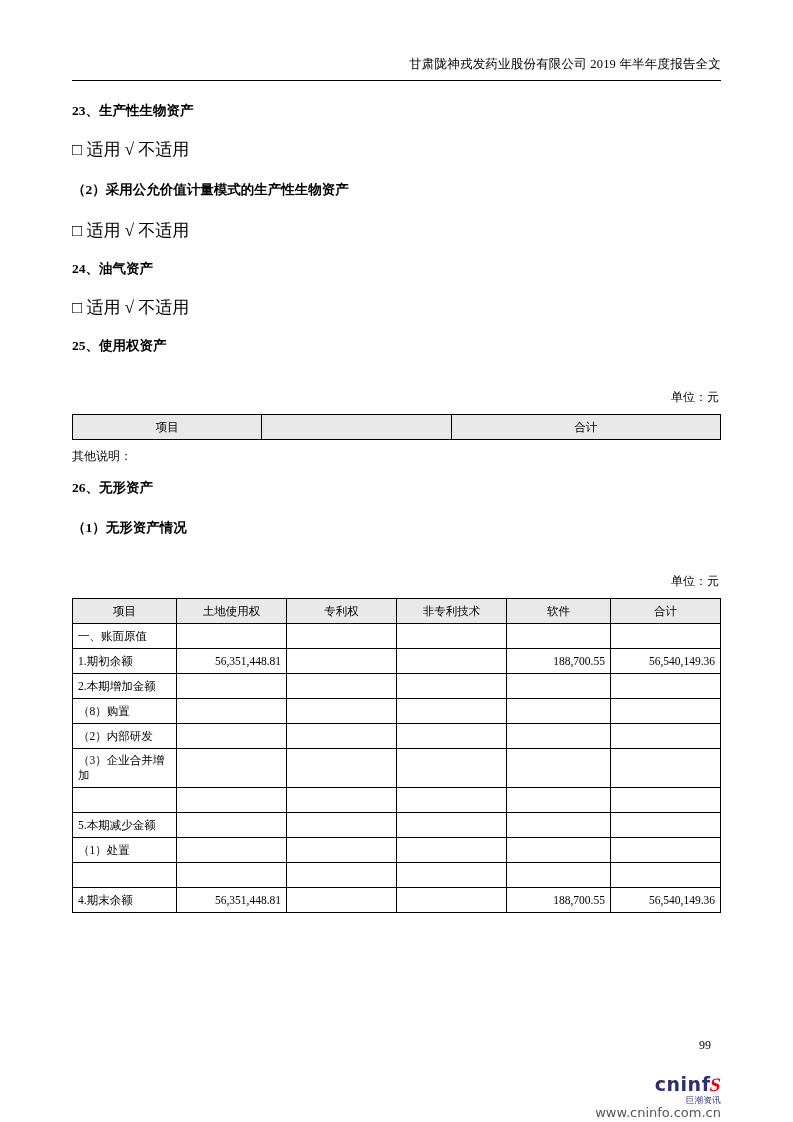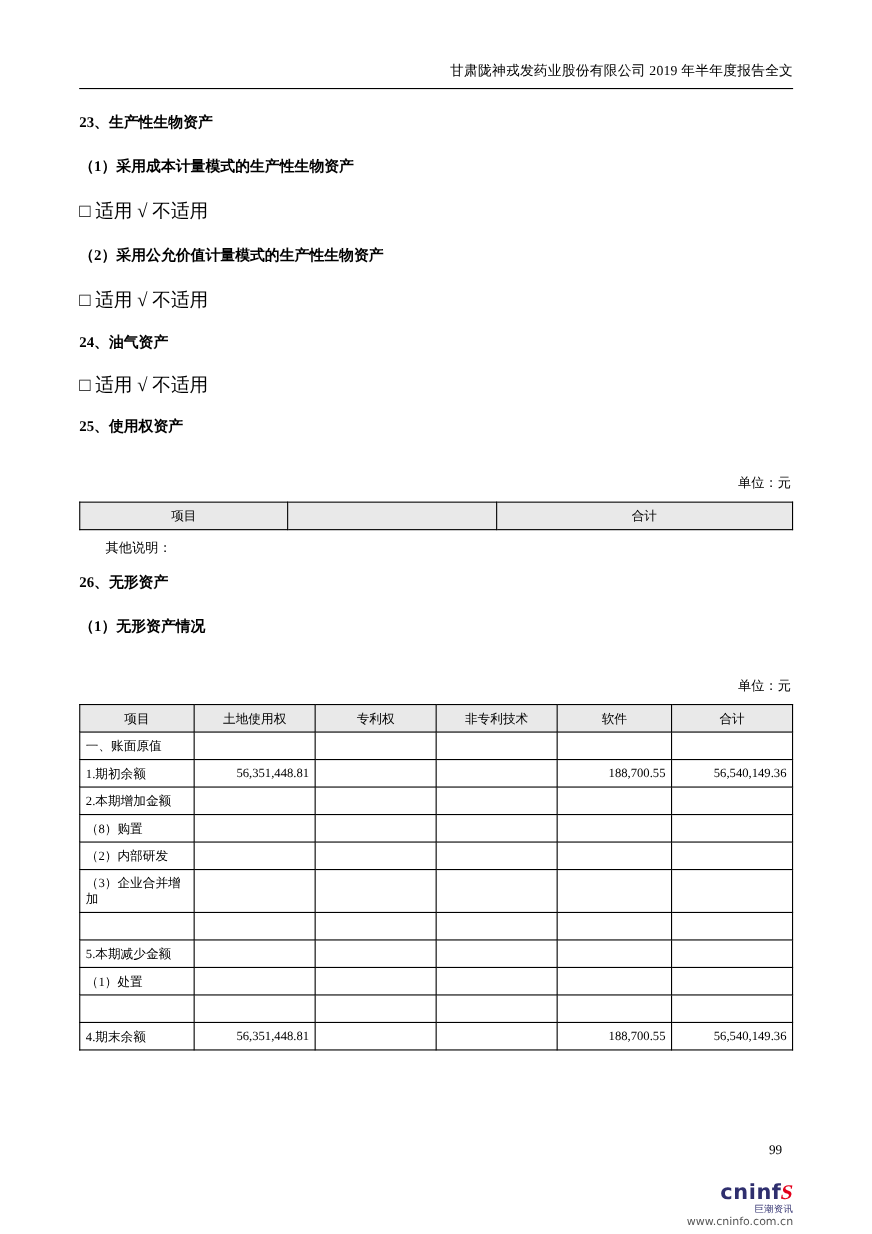--- a/index.html
+++ b/index.html
@@ -58,21 +58,20 @@
     color: #000;
   }
   .unit-line {
     font-size: 12px;
     text-align: right;
     padding: 10px 2px 6px 0;
   }
   .note-line {
     font-size: 12px;
     padding: 8px 0 4px 0;
-    margin-left: 24px;
   }
   table.doc-table {
     border-collapse: collapse;
     width: 100%;
     font-size: 11.5px;
     table-layout: fixed;
   }
   table.doc-table td, table.doc-table th {
     border: 1px solid #000;
     padding: 4px 5px;
@@ -119,21 +118,21 @@
   }
   .logo-sub {
     font-family: "DejaVu Sans", "Liberation Sans", sans-serif;
     font-size: 8.5px;
     color: #2f2f6e;
     letter-spacing: 0.3px;
     margin-left: 12px;
   }
   .logo-url {
     font-family: "DejaVu Sans", "Liberation Sans", sans-serif;
-    font-size: 10px;
+    font-size: 13px;
     color: #555;
     margin-left: 20px;
   }
   .logo-sub-row {
     display: flex;
     justify-content: flex-end;
     gap: 6px;
     align-items: baseline;
   }
 </style>
@@ -142,21 +141,20 @@
 
 <div class="page">
 
   <div class="header">甘肃陇神戎发药业股份有限公司 2019 年半年度报告全文</div>
   <div class="header-rule"></div>
 
   <div class="content">
 
     <div class="h-sec">23、生产性生物资产</div>
 
-    <div class="h-sub">（1）采用成本计量模式的生产性生物资产</div>
     <div class="applic">□ 适用 √ 不适用</div>
 
     <div class="h-sub">（2）采用公允价值计量模式的生产性生物资产</div>
     <div class="applic">□ 适用 √ 不适用</div>
 
     <div class="h-sec">24、油气资产</div>
     <div class="applic">□ 适用 √ 不适用</div>
 
     <div class="h-sec">25、使用权资产</div>
 

